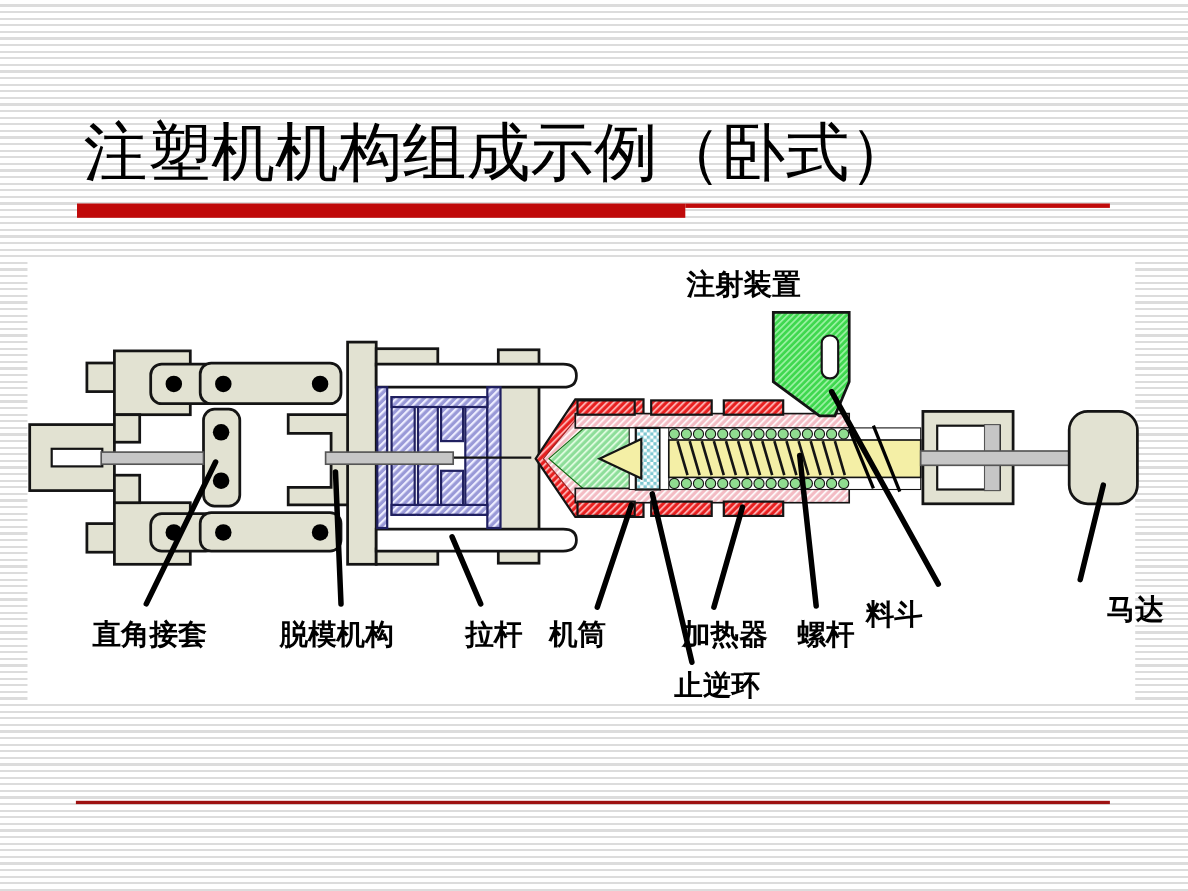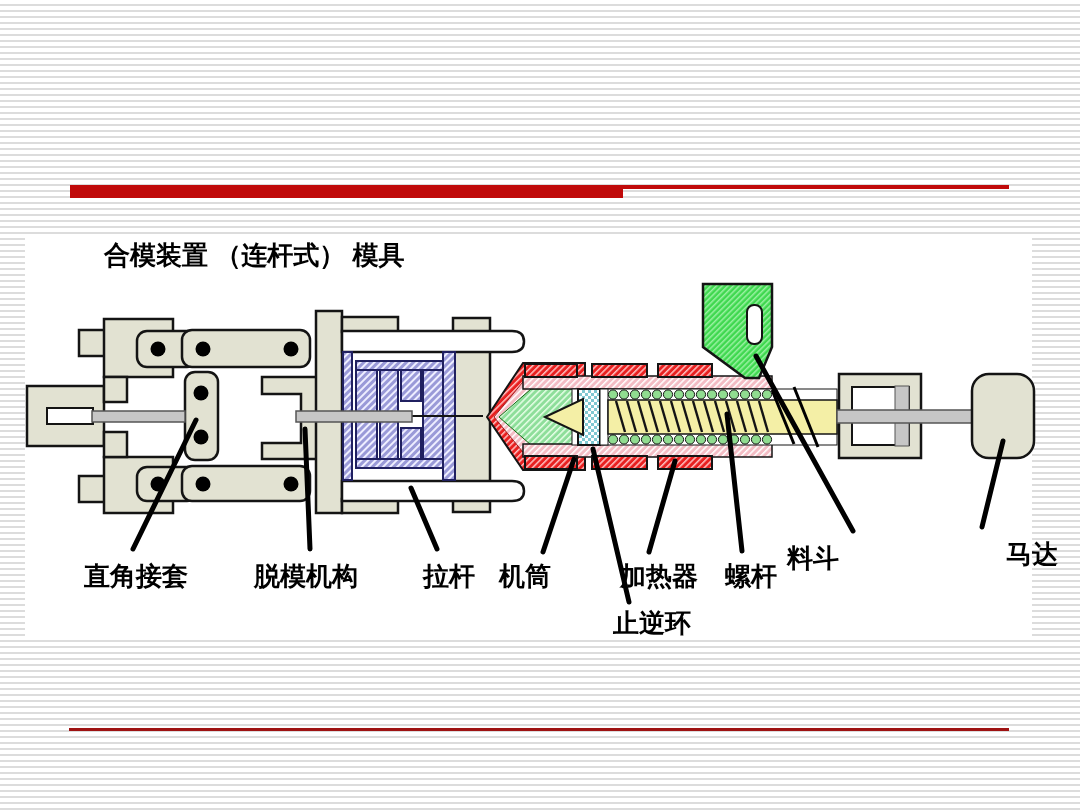--- a/index.html
+++ b/index.html
@@ -230,29 +230,30 @@
       <line x1="411" y1="488" x2="437" y2="549"></line>
       <line x1="574" y1="459" x2="543" y2="552"></line>
       <line x1="593" y1="449" x2="629" y2="602"></line>
       <line x1="675" y1="461" x2="649" y2="552"></line>
       <line x1="727" y1="414" x2="742" y2="551"></line>
       <line x1="756" y1="356" x2="853" y2="531"></line>
       <line x1="1003" y1="441" x2="982" y2="527"></line>
     </g>
   </svg>
 
-  <div class="dlabel" style="left:104px;top:238px;">合模装置 （连杆式） 模具</div>
+  <div class="dlabel" style="left:624px;top:241px;">注射装置</div>
 
   <div class="dlabel center" style="left:306px;top:559px;">脱模机构</div>
   <div class="dlabel center" style="left:136px;top:559px;">直角接套</div>
   <div class="dlabel center" style="left:436px;top:559px;margin-left:13px;">拉杆</div>
   <div class="dlabel center" style="left:525px;top:559px;">机筒</div>
   <div class="dlabel center" style="left:659px;top:559px;">加热器</div>
   <div class="dlabel center" style="left:751px;top:559px;">螺杆</div>
   <div class="dlabel center" style="left:813px;top:541px;">料斗</div>
   <div class="dlabel center" style="left:1032px;top:537px;">马达</div>
   <div class="dlabel center" style="left:652px;top:606px;">止逆环</div>
 
+  <div class="slide-title">注塑机机构组成示例（卧式）</div>
   <div class="bar-thick"></div>
   <div class="bar-thin"></div>
   <div class="footer-line"></div>
 
 </div>
 
 </body></html>

